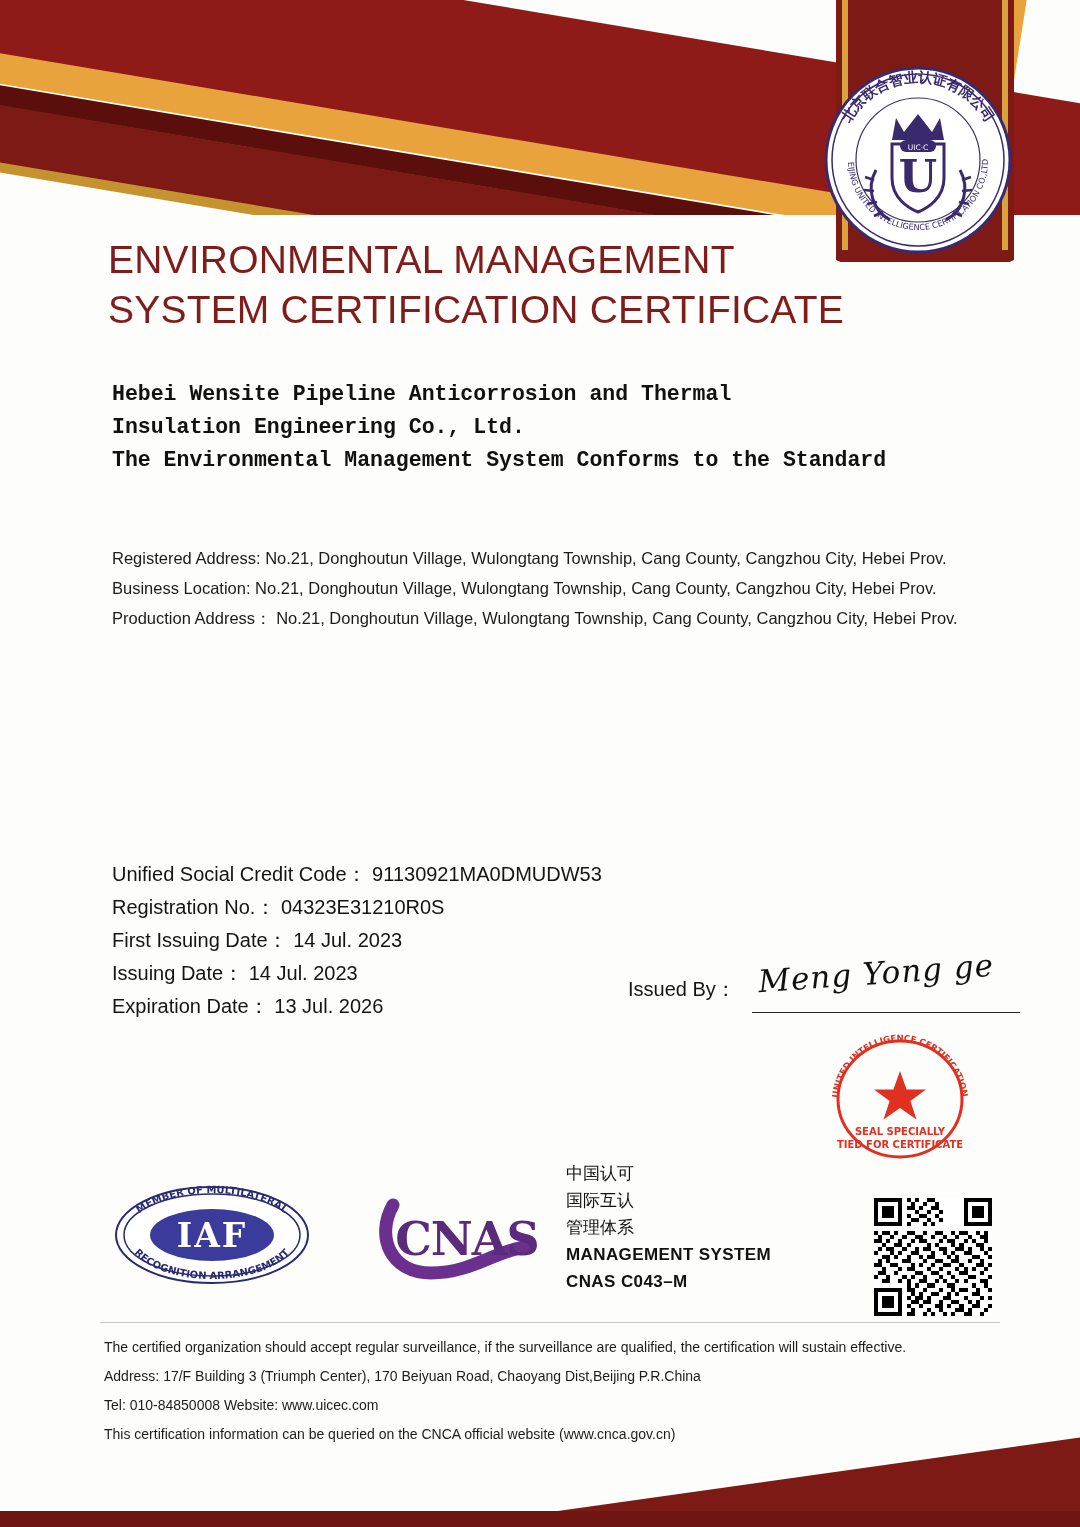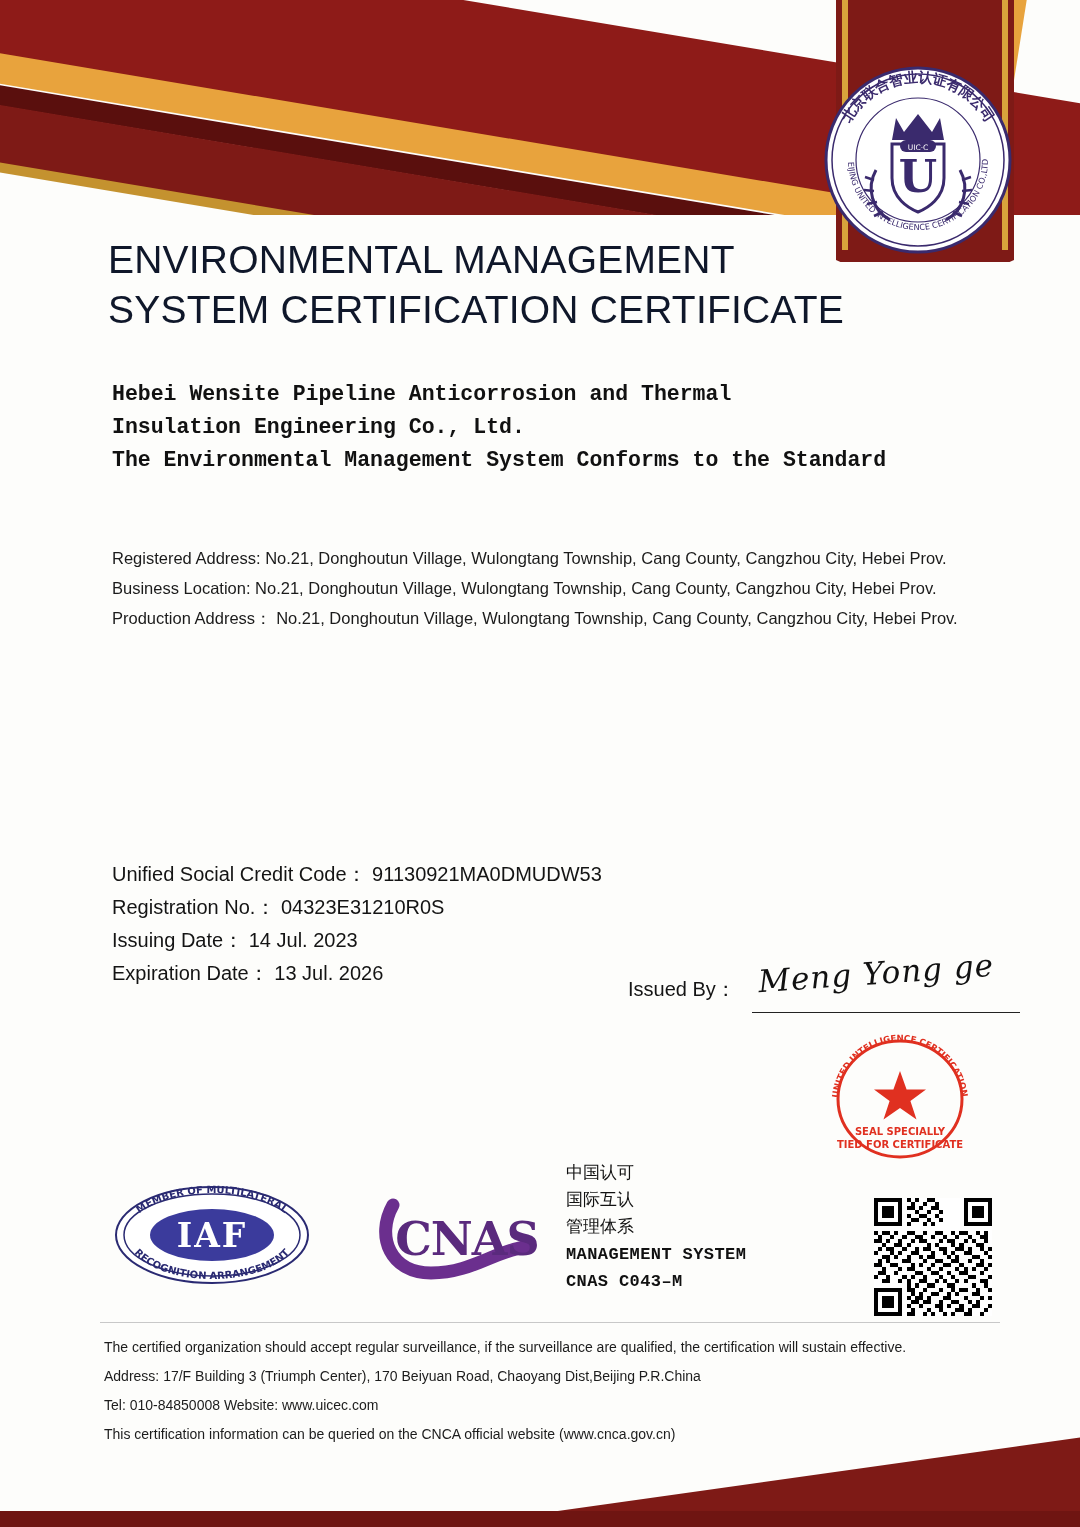--- a/index.html
+++ b/index.html
@@ -128,21 +128,21 @@
   }
   .title {
     position: absolute;
     left: 108px;
     top: 235px;
     width: 760px;
     font-size: 39px;
     line-height: 50px;
     font-weight: 400;
     letter-spacing: 0.2px;
-    color: #0f172a;
+    color: #7f1d1d;
   }
   .org-block {
     position: absolute;
     left: 112px;
     top: 378px;
     width: 880px;
     font-size: 21.5px;
     line-height: 33px;
     font-weight: bold;
     color: #111;
@@ -235,21 +235,20 @@
     width: 180px;
     height: 100px;
   }
   .cnas-text {
     position: absolute;
     left: 566px;
     top: 1160px;
     font-size: 17px;
     line-height: 27px;
     color: #111;
-    font-family: Liberation Mono, monospace;
   }
   .cnas-text .big {
     font-weight: bold;
     font-size: 17px;
     letter-spacing: 0.4px;
   }
   .qr {
     position: absolute;
     left: 874px;
     top: 1198px;
@@ -345,20 +344,21 @@
     <div class="addr-block">
       <div>Registered Address: No.21, Donghoutun Village, Wulongtang Township, Cang County, Cangzhou City, Hebei Prov.</div>
       <div>Business Location: No.21, Donghoutun Village, Wulongtang Township, Cang County, Cangzhou City, Hebei Prov.</div>
       <div>Production Address： No.21, Donghoutun Village, Wulongtang Township, Cang County, Cangzhou City, Hebei Prov.</div>
     </div>
 
 
     <div class="codes-block">
       <div>Unified Social Credit Code： 91130921MA0DMUDW53</div>
       <div>Registration No.： 04323E31210R0S</div>
+      <div>First Issuing Date： 14 Jul. 2023</div>
       <div>Issuing Date： 14 Jul. 2023</div>
       <div>Expiration Date： 13 Jul. 2026</div>
     </div>
 
     <div class="issued-by">Issued By：</div>
     <div class="signature">Meng Yong ge</div>
     <div class="sign-line"></div>
 
     <div class="stamp">
       <svg width="160" height="140" viewBox="0 0 160 140">

